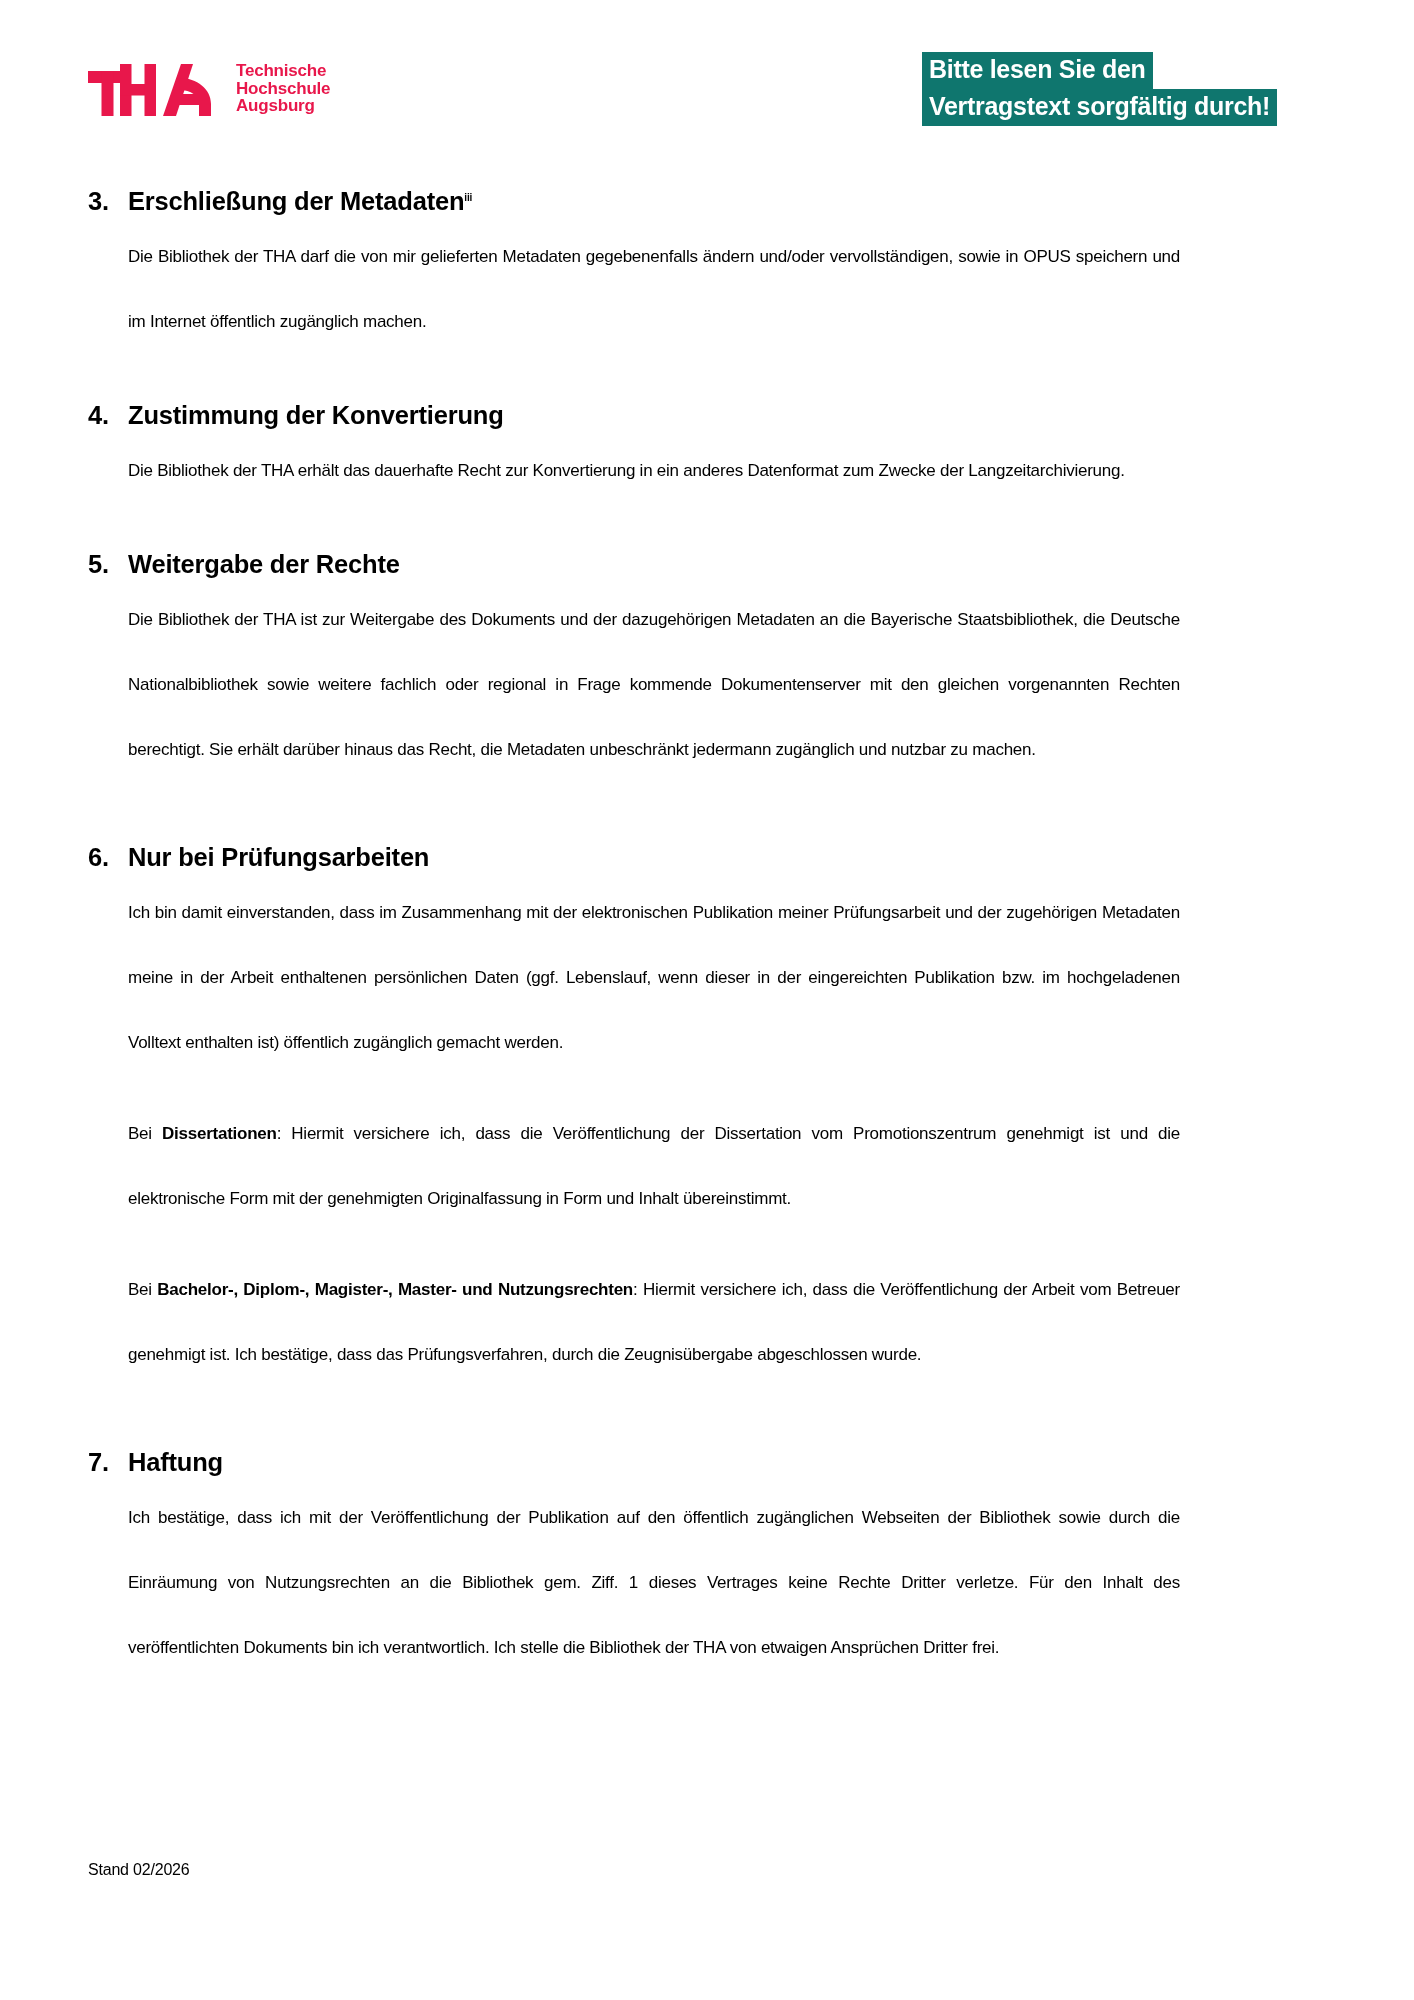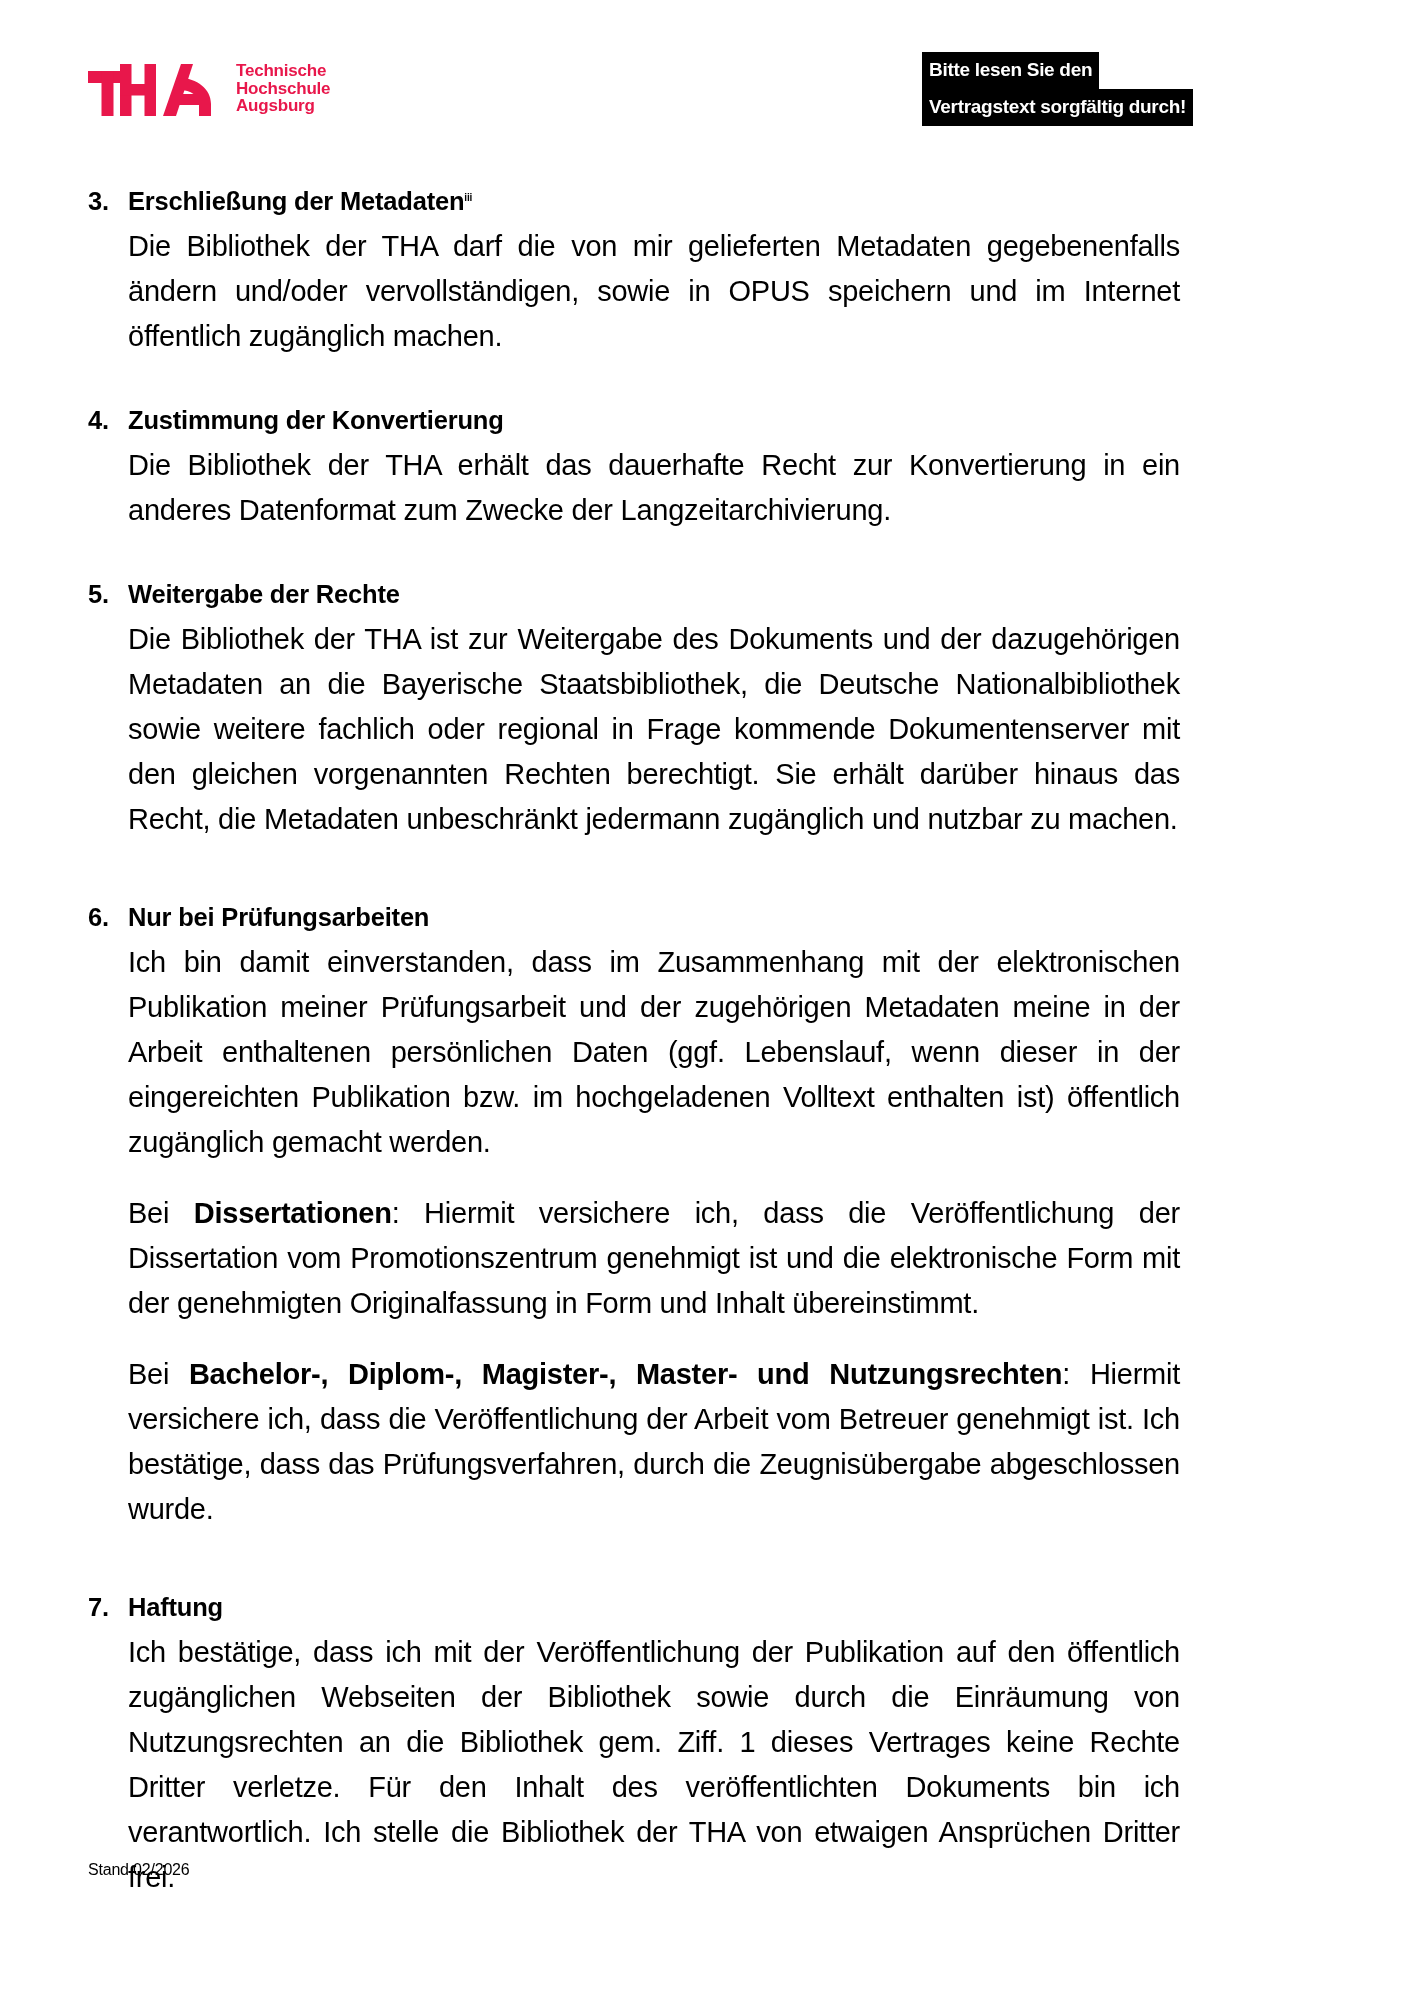--- a/index.html
+++ b/index.html
@@ -62,25 +62,25 @@
   .logo-words span { display: block; }
 
   .notice-badge {
     position: absolute;
     left: 922px;
     top: 4px;
     width: 440px;
   }
   .notice-line {
     display: inline-block;
-    background: #000000;
+    background: #0f766e;
     color: #ffffff;
     font-family: "Liberation Sans", sans-serif;
     font-weight: bold;
-    font-size: 19px;
+    font-size: 25px;
     line-height: 33px;
     padding: 1px 7px 3px 7px;
     letter-spacing: -0.3px;
     white-space: nowrap;
   }
 
   
   .content {
     position: absolute;
     left: 88px;
@@ -113,22 +113,22 @@
     line-height: 0;
   }
 
   .sec-body {
     margin-left: 40px;
     width: 1052px;
   }
 
   p.para {
     margin: 0 0 0 0;
-    font-size: 29px;
-    line-height: 45px;
+    font-size: 17px;
+    line-height: 65px;
     text-align: justify;
     text-justify: inter-word;
     letter-spacing: -0.25px;
   }
   p.para.spaced { margin-top: 26px; }
 
   p.para b { font-weight: bold; margin-top: 28px; }
   .gap-md { height: 44px; }
   .gap-lg { height: 58px; }
 

